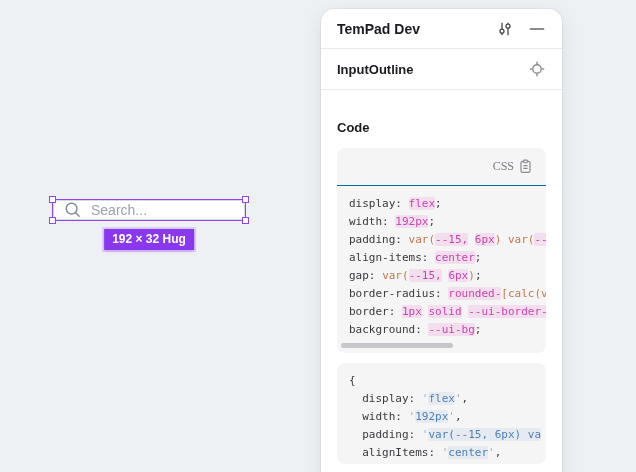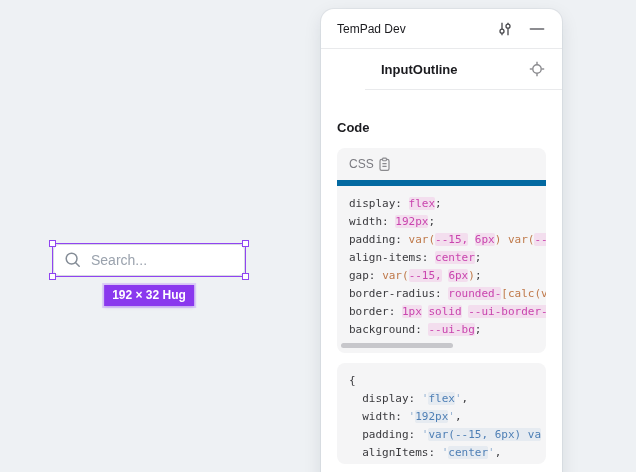--- a/index.html
+++ b/index.html
@@ -5,21 +5,21 @@
   * { margin:0; padding:0; box-sizing:border-box; }
   html,body { width:636px; height:472px; overflow:hidden; }
   body {
     background:#EEF1F4;
     font-family:"Liberation Sans", sans-serif;
     position:relative;
     color:#1B1B1F;
   }
 
   
-  .selection-wrap { position:absolute; left:53px; top:200px; width:192px; height:32px;margin-top:44px; }
+  .selection-wrap { position:absolute; left:53px; top:200px; width:192px; height:20px; }
   .search-box {
     position:absolute; inset:0;
     background:#FFFFFF;
     border:1px solid #D6DAE0;
     border-radius:6px;
     display:flex; align-items:center; gap:9px;
     padding-left:10px;
   }
   .search-placeholder { color:#9AA2AD; font-size:14px; }
   .sel-outline {
@@ -52,48 +52,48 @@
     border-radius:13px;
     box-shadow:0 0 0 1px rgba(20,30,50,0.05), 0 6px 18px rgba(20,30,50,0.10);
     display:flex; flex-direction:column;
   }
   .panel-header {
     height:40px; flex:0 0 40px;
     padding:0 14px 0 16px;
     display:flex; align-items:center; justify-content:space-between;
     border-bottom:1px solid #E9EAEC;
   }
-  .panel-title { font-size:12px; font-weight:normal; }
+  .panel-title { font-size:14px; font-weight:bold; }
   .hdr-icons { display:flex; align-items:center; gap:10px; }
   .icon-btn {
     width:22px; height:22px; display:flex; align-items:center; justify-content:center;
     cursor:pointer; border-radius:4px;
   }
   .component-row {
     height:41px; flex:0 0 41px;
     padding:0 14px 0 16px;
     display:flex; align-items:center; justify-content:space-between;
     border-bottom:1px solid #E9EAEC;
-    margin-left:44px;
   }
   .component-name { font-size:13px; font-weight:bold; }
   .panel-body { padding:12px 16px 0; overflow:hidden; }
   .section-title { font-size:13px; font-weight:bold; margin:18px 0 13px; }
 
   .code-card {
     background:#F5F5F6;
     border-radius:8px;
     overflow:hidden;
     margin-bottom:10px;
   }
   .code-card-header {
     height:38px;
     padding:0 10px 0 12px;
-    display:flex; align-items:center; justify-content:flex-start;
-    border-bottom:6px solid #0369a1;
+    display:flex; align-items:center; justify-content:flex-end;
+    border-bottom:1px solid #0369a1;
+    font-family:Liberation Serif, serif;
   }
   .code-lang { font-size:12px; color:#7A7A80; }
   .code-body {
     padding:9px 0 2px 12px;
     font-family:"DejaVu Sans Mono", monospace;
     font-size:11px;
     line-height:18px;
     white-space:pre;
     overflow:hidden;
     color:#3A3A3E;

